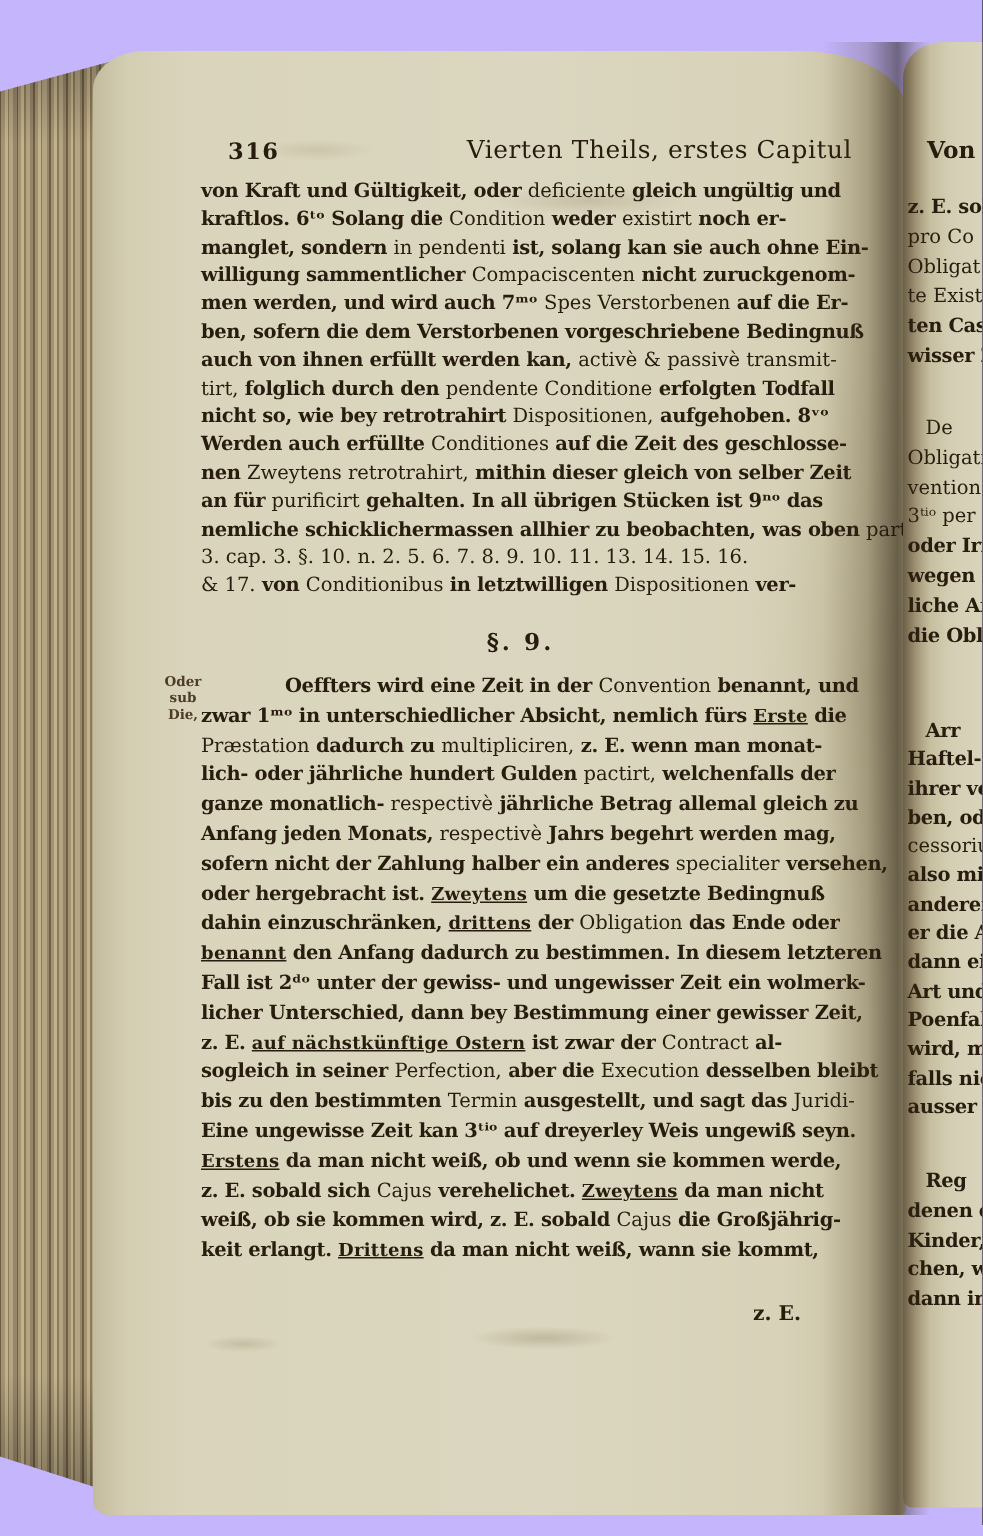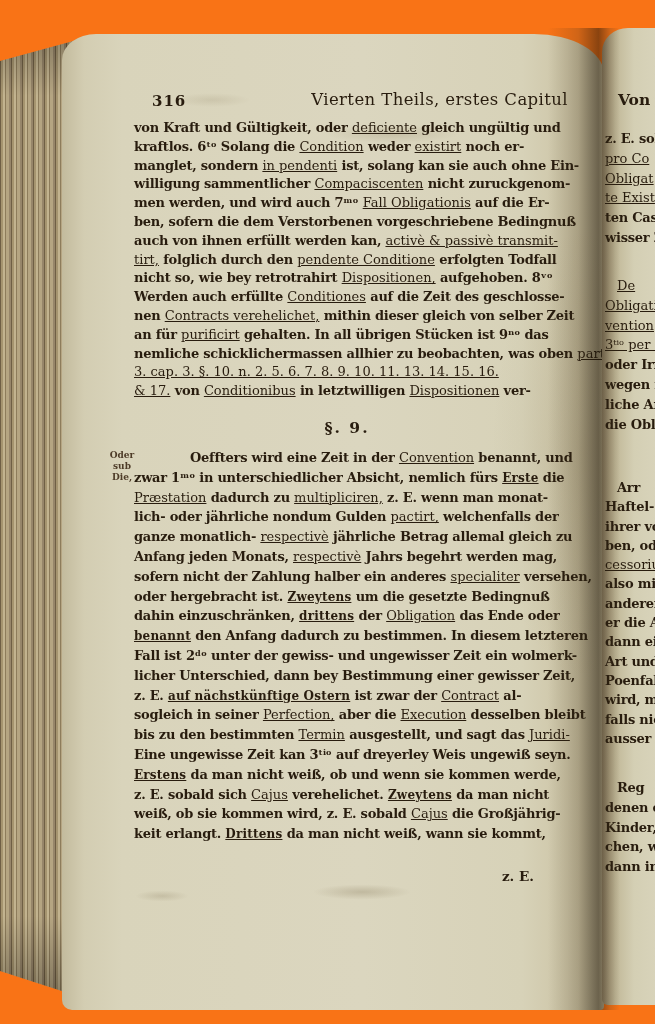--- a/index.html
+++ b/index.html
@@ -1,16 +1,16 @@
 <!DOCTYPE html>
 <html><head>
 <meta charset="utf-8">
 <style>
   html,body{margin:0;padding:0;background:#060606;}
-  .scene{position:relative;width:655px;height:1024px;background:#f97316;overflow:hidden;
+  .scene{position:relative;width:655px;height:1024px;background:#c4b5fd;overflow:hidden;
          font-family:"DejaVu Serif","Liberation Serif",serif;}
 
   
   .page-stack{position:absolute;left:0;top:36px;width:78px;height:964px;
     background:
       linear-gradient(180deg,rgba(0,0,0,.25),rgba(0,0,0,0) 60px,rgba(0,0,0,0) 880px,rgba(0,0,0,.3)),
       repeating-linear-gradient(90deg,#6f5f45 0 1px,#a5946f 1px 3px,#c2b38f 3px 5px,#8d7c5b 5px 6px,#b5a582 6px 9px,#97866a 9px 11px);
     clip-path:polygon(0 2.6%,100% .4%,100% 99.6%,0 97%);}
 
   
@@ -38,21 +38,21 @@
   .running-header{position:absolute;left:64px;top:56px;width:442px;height:22px;color:#281c0e;}
   .pagenum{position:absolute;left:26px;top:2px;font-size:15px;font-weight:bold;letter-spacing:1px;}
   .header-title{display:block;text-align:right;text-indent:30px;font-size:16.5px;font-weight:normal;letter-spacing:.4px;}
 
   
   .textblock{position:absolute;left:72px;width:446px;color:#281c0e;}
   .p1{top:85px;--lh:18.8px;}
   .p2{top:414px;--lh:19.8px;}
   .line{white-space:nowrap;height:var(--lh);line-height:var(--lh);font-size:13px;letter-spacing:-.25px;}
   .seg-f{font-weight:bold;}
-  .seg-a{font-weight:normal;letter-spacing:0;text-decoration:underline;}
+  .seg-a{font-weight:normal;letter-spacing:0;}
   .seg-e{font-weight:bold;font-size:12px;letter-spacing:.2px;text-decoration:underline;}
   .p2 .line:first-child{text-indent:56px;}
 
   .section-head{position:absolute;left:64px;top:384px;width:442px;text-align:center;
     font-size:15.5px;font-weight:bold;color:#281c0e;letter-spacing:2px;}
 
   .margin-note{position:absolute;left:38px;top:416px;width:44px;font-size:9px;line-height:11px;
     font-weight:bold;color:#4e3c28;}
   .margin-note span{display:block;text-align:center;}
 
@@ -84,40 +84,40 @@
     <div class="margin-note">
       <span>Oder sub</span>
       <span>Die,</span>
     </div>
 
     <div class="textblock p1">
         <div class="line"><span class="seg-f">von Kraft und Gültigkeit, oder </span><span class="seg-a">deficiente</span><span class="seg-f"> gleich ungültig und</span></div>
         <div class="line"><span class="seg-f">kraftlos. 6ᵗᵒ Solang die </span><span class="seg-a">Condition</span><span class="seg-f"> weder </span><span class="seg-a">existirt</span><span class="seg-f"> noch er-</span></div>
         <div class="line"><span class="seg-f">manglet, sondern </span><span class="seg-a">in pendenti</span><span class="seg-f"> ist, solang kan sie auch ohne Ein-</span></div>
         <div class="line"><span class="seg-f">willigung sammentlicher </span><span class="seg-a">Compaciscenten</span><span class="seg-f"> nicht zuruckgenom-</span></div>
-        <div class="line"><span class="seg-f">men werden, und wird auch 7ᵐᵒ </span><span class="seg-a">Fall Obligationis</span><span class="seg-f"> auf die Er-</span></div>
+        <div class="line"><span class="seg-f">men werden, und wird auch 7ᵐᵒ </span><span class="seg-a">Spes Verstorbenen</span><span class="seg-f"> auf die Er-</span></div>
         <div class="line"><span class="seg-f">ben, sofern die dem Verstorbenen vorgeschriebene Bedingnuß</span></div>
         <div class="line"><span class="seg-f">auch von ihnen erfüllt werden kan, </span><span class="seg-a">activè &amp; passivè transmit-</span></div>
         <div class="line"><span class="seg-a">tirt,</span><span class="seg-f"> folglich durch den </span><span class="seg-a">pendente Conditione</span><span class="seg-f"> erfolgten Todfall</span></div>
         <div class="line"><span class="seg-f">nicht so, wie bey retrotrahirt </span><span class="seg-a">Dispositionen,</span><span class="seg-f"> aufgehoben. 8ᵛᵒ</span></div>
         <div class="line"><span class="seg-f">Werden auch erfüllte </span><span class="seg-a">Conditiones</span><span class="seg-f"> auf die Zeit des geschlosse-</span></div>
-        <div class="line"><span class="seg-f">nen </span><span class="seg-a">Contracts verehelichet,</span><span class="seg-f"> mithin dieser gleich von selber Zeit</span></div>
+        <div class="line"><span class="seg-f">nen </span><span class="seg-a">Zweytens retrotrahirt,</span><span class="seg-f"> mithin dieser gleich von selber Zeit</span></div>
         <div class="line"><span class="seg-f">an für </span><span class="seg-a">purificirt</span><span class="seg-f"> gehalten. In all übrigen Stücken ist 9ⁿᵒ das</span></div>
         <div class="line"><span class="seg-f">nemliche schicklichermassen allhier zu beobachten, was oben </span><span class="seg-a">part.</span></div>
         <div class="line"><span class="seg-a">3. cap. 3. §. 10. n. 2. 5. 6. 7. 8. 9. 10. 11. 13. 14. 15. 16.</span></div>
         <div class="line"><span class="seg-a">&amp; 17.</span><span class="seg-f"> von </span><span class="seg-a">Conditionibus</span><span class="seg-f"> in letztwilligen </span><span class="seg-a">Dispositionen</span><span class="seg-f"> ver-</span></div>
       </div>
 
     <div class="section-head">§. 9.</div>
 
     <div class="textblock p2">
         <div class="line"><span class="seg-f">Oeffters wird eine Zeit in der </span><span class="seg-a">Convention</span><span class="seg-f"> benannt, und</span></div>
         <div class="line"><span class="seg-f">zwar 1ᵐᵒ in unterschiedlicher Absicht, nemlich fürs </span><span class="seg-e">Erste</span><span class="seg-f"> die</span></div>
         <div class="line"><span class="seg-a">Præstation</span><span class="seg-f"> dadurch zu </span><span class="seg-a">multipliciren,</span><span class="seg-f"> z. E. wenn man monat-</span></div>
-        <div class="line"><span class="seg-f">lich- oder jährliche nondum Gulden </span><span class="seg-a">pactirt,</span><span class="seg-f"> welchenfalls der</span></div>
+        <div class="line"><span class="seg-f">lich- oder jährliche hundert Gulden </span><span class="seg-a">pactirt,</span><span class="seg-f"> welchenfalls der</span></div>
         <div class="line"><span class="seg-f">ganze monatlich- </span><span class="seg-a">respectivè</span><span class="seg-f"> jährliche Betrag allemal gleich zu</span></div>
         <div class="line"><span class="seg-f">Anfang jeden Monats, </span><span class="seg-a">respectivè</span><span class="seg-f"> Jahrs begehrt werden mag,</span></div>
         <div class="line"><span class="seg-f">sofern nicht der Zahlung halber ein anderes </span><span class="seg-a">specialiter</span><span class="seg-f"> versehen,</span></div>
         <div class="line"><span class="seg-f">oder hergebracht ist. </span><span class="seg-e">Zweytens</span><span class="seg-f"> um die gesetzte Bedingnuß</span></div>
         <div class="line"><span class="seg-f">dahin einzuschränken, </span><span class="seg-e">drittens</span><span class="seg-f"> der </span><span class="seg-a">Obligation</span><span class="seg-f"> das Ende oder</span></div>
         <div class="line"><span class="seg-e">benannt</span><span class="seg-f"> den Anfang dadurch zu bestimmen. In diesem letzteren</span></div>
         <div class="line"><span class="seg-f">Fall ist 2ᵈᵒ unter der gewiss- und ungewisser Zeit ein wolmerk-</span></div>
         <div class="line"><span class="seg-f">licher Unterschied, dann bey Bestimmung einer gewisser Zeit,</span></div>
         <div class="line"><span class="seg-f">z. E. </span><span class="seg-e">auf nächstkünftige Ostern</span><span class="seg-f"> ist zwar der </span><span class="seg-a">Contract</span><span class="seg-f"> al-</span></div>
         <div class="line"><span class="seg-f">sogleich in seiner </span><span class="seg-a">Perfection,</span><span class="seg-f"> aber die </span><span class="seg-a">Execution</span><span class="seg-f"> desselben bleibt</span></div>

